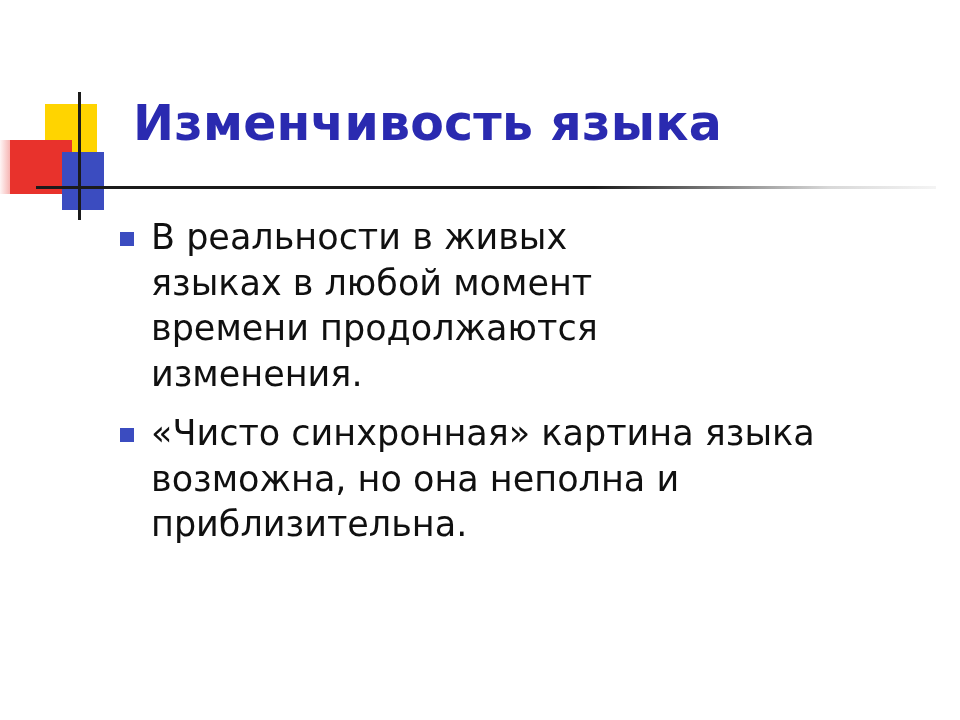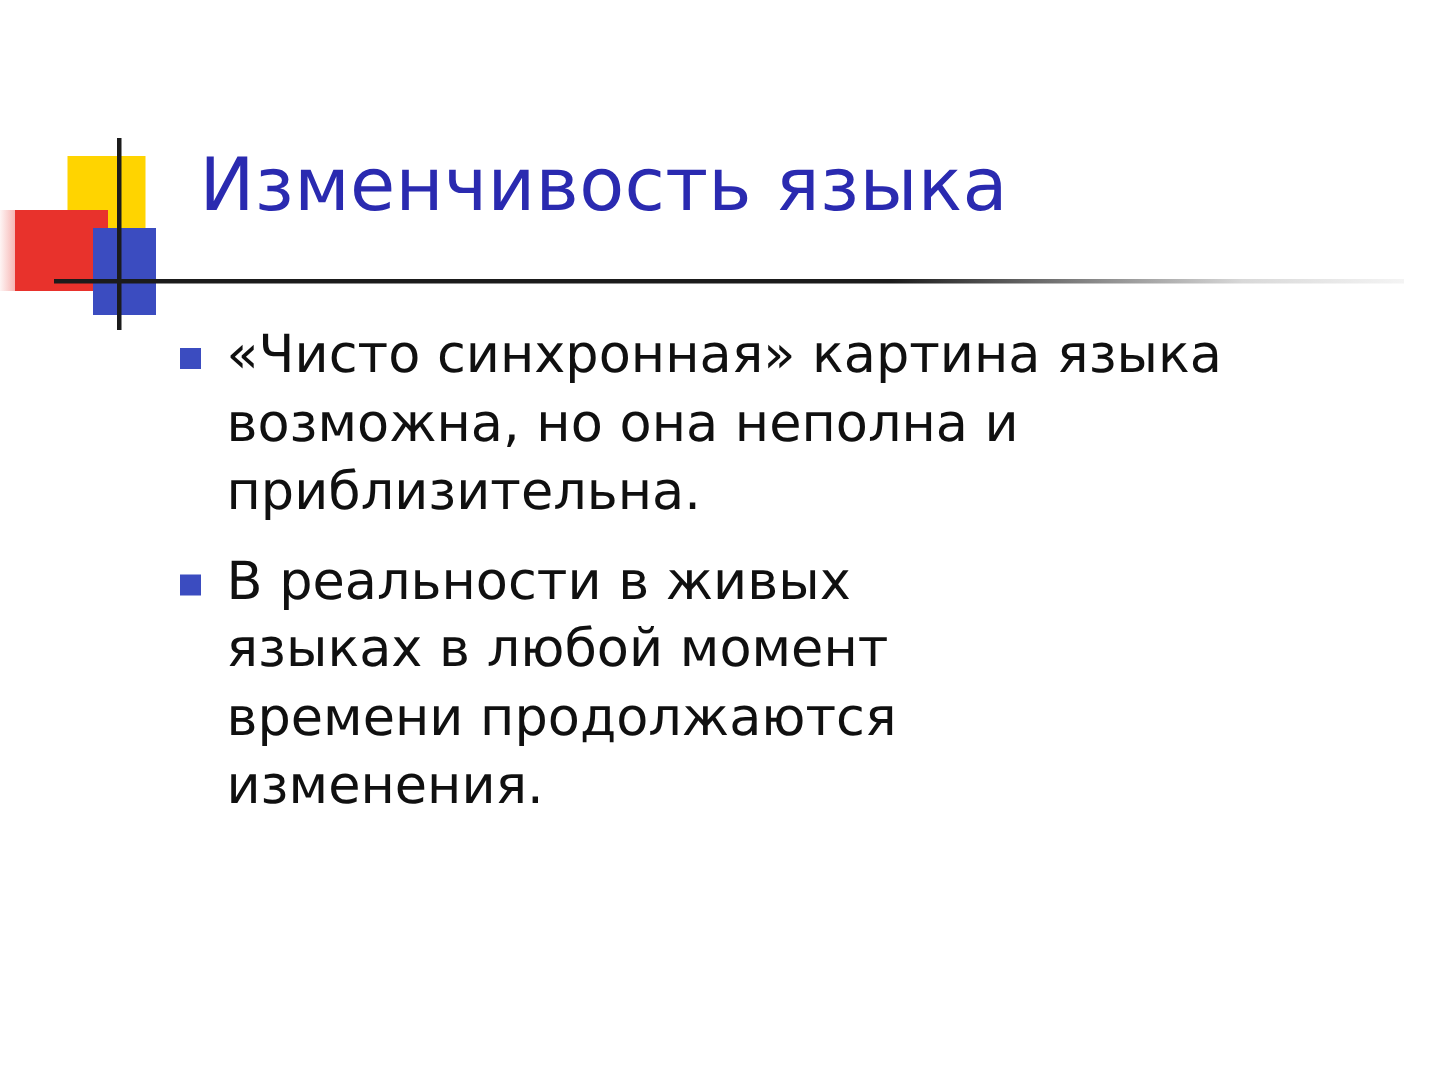--- a/index.html
+++ b/index.html
@@ -82,21 +82,21 @@
   
   .title {
     position: absolute;
     left: 133px;
     top: 98px;
     width: 790px;
     font-family: "DejaVu Sans", "Liberation Sans", sans-serif;
     font-size: 49px;
     line-height: 1.05;
     color: #2A2AB0;
-    font-weight: 400;
+    font-weight: 700;
     letter-spacing: 0.2px;
     white-space: nowrap;
   }
 
   
   .body {
     position: absolute;
     left: 120px;
     top: 215px;
     width: 790px;
@@ -138,25 +138,25 @@
     <div class="sq-blue"></div>
     <div class="v-rule"></div>
   </div>
 
   <div class="h-rule"></div>
 
   <div class="title">Изменчивость языка</div>
 
   <div class="body">
 
+    <div class="bullet bullet-1">
+      <span class="marker"></span>
+      <span class="text">В реальности в живых языках в любой момент времени продолжаются изменения.</span>
+    </div>
+
     <div class="bullet bullet-2">
       <span class="marker"></span>
       <span class="text">«Чисто синхронная» картина языка возможна, но она неполна и приблизительна.</span>
-    </div>
-
-    <div class="bullet bullet-1">
-      <span class="marker"></span>
-      <span class="text">В реальности в живых языках в любой момент времени продолжаются изменения.</span>
     </div>
 
   </div>
 
 </div>
 
 </body></html>

